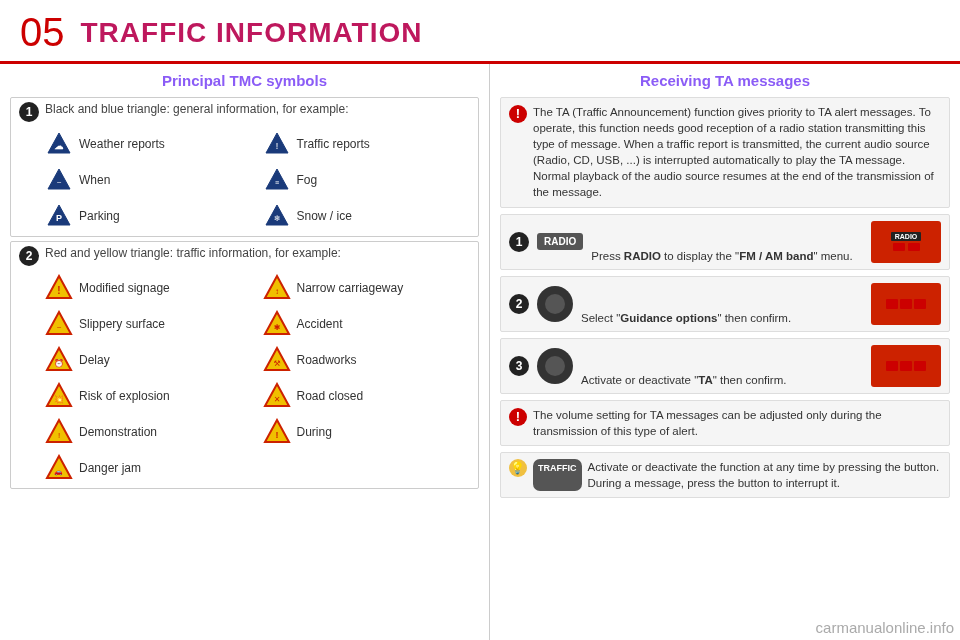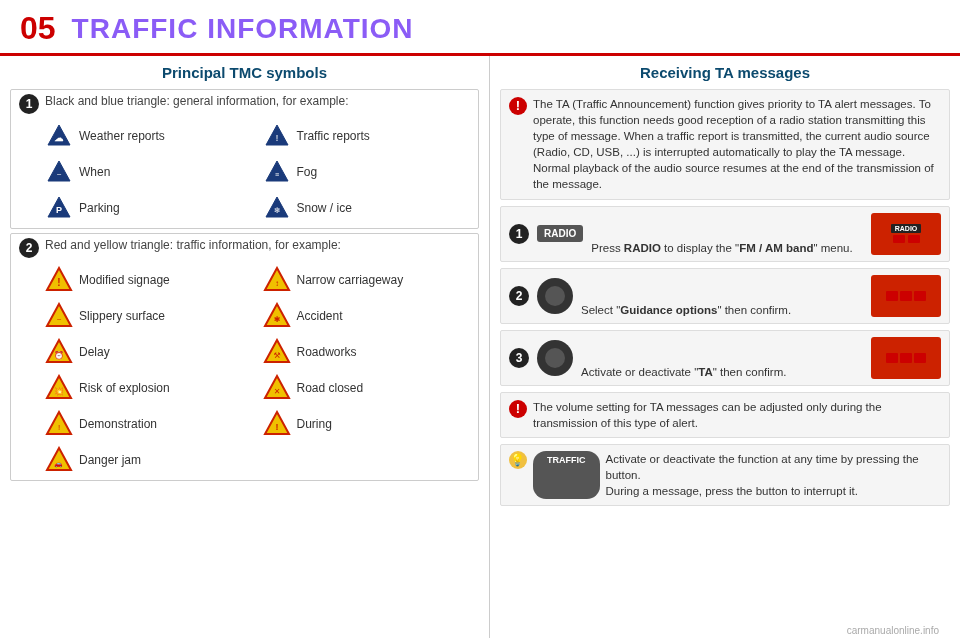--- a/index.html
+++ b/index.html
@@ -21,29 +21,29 @@
 
     
     .header {
       background: #fff;
       padding: 10px 20px 6px 20px;
       border-bottom: 3px solid #cc0000;
       display: flex;
       align-items: center;
     }
     .header-number {
-      font-size: 32px;
-      font-weight: bold;
+      font-size: 40px;
+      font-weight: normal;
       color: #cc0000;
       margin-right: 16px;
     }
     .header-title {
       font-size: 28px;
       font-weight: bold;
-      color: #8b5cf6;
+      color: #be185d;
       letter-spacing: 1px;
     }
 
     
     .main-content {
       display: flex;
       height: calc(640px - 58px);
     }
 
     
@@ -52,21 +52,21 @@
       border-right: 1px solid #ccc;
       padding: 8px 10px;
       overflow: hidden;
     }
 
     .section-title {
       text-align: center;
       font-size: 15px;
       font-weight: bold;
       margin-bottom: 8px;
-      color: #0c4a6e;
+      color: #8b5cf6;
     }
 
     .numbered-box {
       background: #222;
       color: #fff;
       border-radius: 50%;
       width: 20px;
       height: 20px;
       display: inline-flex;
       align-items: center;
@@ -218,42 +218,42 @@
       height: 20px;
       background: #555;
       border-radius: 50%;
     }
 
     .traffic-button {
       background: #555;
       color: #fff;
       font-size: 9px;
       font-weight: bold;
-      padding: 3px 14px;
-      border-radius: 13px;
+      padding: 3px 5px;
+      border-radius: 7px;
       flex-shrink: 0;
     }
 
     .bulb-icon {
       width: 18px;
       height: 18px;
       background: #f0c040;
       border-radius: 50%;
       display: flex;
       align-items: center;
       justify-content: center;
       font-size: 10px;
       flex-shrink: 0;
     }
 
     .watermark {
       position: absolute;
       bottom: 4px;
-      right: 21px;
-      font-size: 10px;
+      right: 6px;
+      font-size: 15px;
       color: #aaa;
     }
 
     b { font-weight: bold; }
 
     .left-section-header {
       border: 1px solid #ccc;
       border-radius: 2px;
       padding: 4px 8px;
       margin-bottom: 4px;

